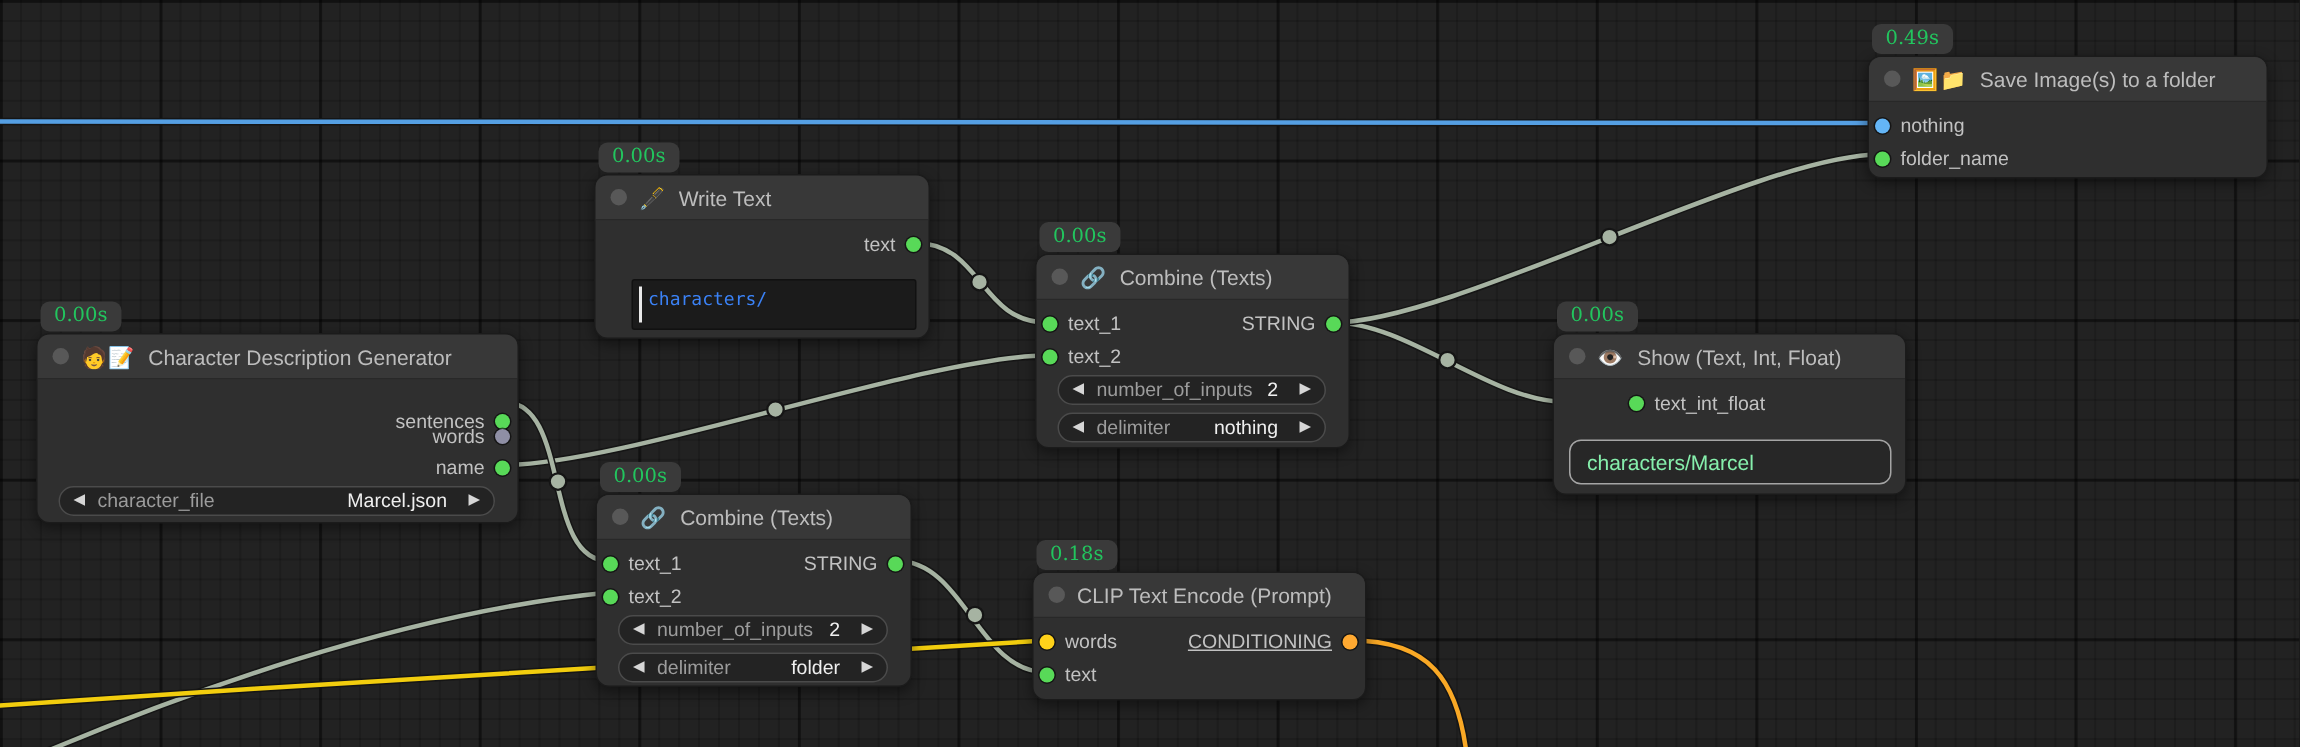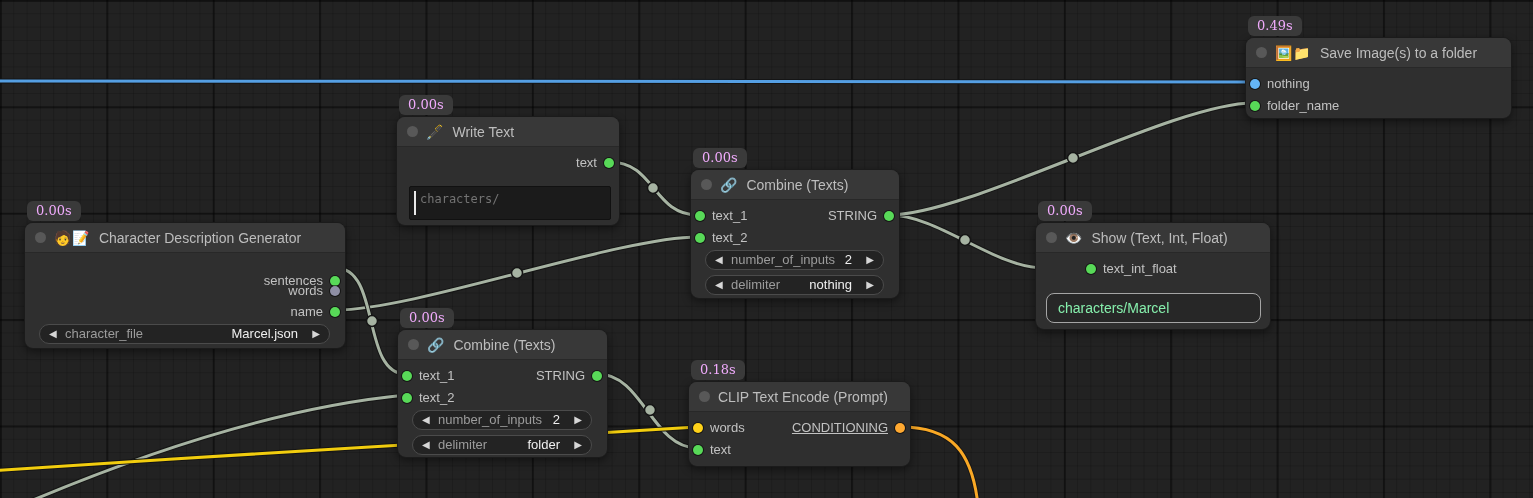--- a/index.html
+++ b/index.html
@@ -21,21 +21,21 @@
   }
   .titlebar{
     position:absolute;left:0;top:0;right:0;height:30px;background:#383838;
     border-radius:8px 8px 0 0;display:flex;align-items:center;gap:8px;
     padding:0 10px;border-bottom:1px solid rgba(0,0,0,.28);box-sizing:border-box;
   }
   .collapse-dot{width:11px;height:11px;border-radius:50%;background:#585858;flex:0 0 auto;}
   .node-icon{font-size:14px;line-height:1;letter-spacing:1px;}
   .node-title{color:#bdbdbd;font-size:14px;white-space:nowrap;text-align:right;}
   .badge{
-    position:absolute;top:-22px;left:2px;background:#3a3a3a;color:#f0abfc;
+    position:absolute;top:-22px;left:2px;background:#3a3a3a;color:#22c55e;
     font:13px "DejaVu Serif",serif;padding:2px 9px 3px;border-radius:6px;line-height:15px;
   }
   .slot{position:absolute;height:20px;line-height:20px;font-size:13px;color:#c2c2c2;}
   .slot.in{left:0;}
   .slot.out{right:0;text-align:right;}
   .slot-dot{
     position:absolute;top:5px;width:10px;height:10px;border-radius:50%;
     box-shadow:0 0 0 1px rgba(0,0,0,.55);
   }
   .slot.in  .slot-dot{left:4px;}
@@ -46,22 +46,22 @@
     position:absolute;left:14px;right:15px;height:20px;background:#232323;
     border:1px solid #4b4b4b;border-radius:11px;box-sizing:border-box;
     font-size:13px;line-height:18px;color:#9c9c9c;
   }
   .w-arrow{position:absolute;top:0;color:#d6d6d6;font-size:10px;cursor:pointer;}
   .w-arrow.left{left:9px;}
   .w-arrow.right{right:9px;}
   .w-label{position:absolute;left:25px;white-space:nowrap;}
   .w-value{position:absolute;right:31px;color:#efefef;white-space:nowrap;}
   .textbox{
-    position:absolute;left:12px;right:8px;background:#1b1b1b;border:1px solid #111;
-    border-radius:2px;color:#737373;font:12px "DejaVu Sans Mono",monospace;
+    position:absolute;left:24px;right:8px;background:#1b1b1b;border:1px solid #111;
+    border-radius:2px;color:#3b82f6;font:12px "DejaVu Sans Mono",monospace;
     padding:5px 6px 0 10px;box-sizing:border-box;
   }
   .textbox .caret{position:absolute;left:4px;top:4px;bottom:4px;width:2px;background:#e9e9e9;}
   .displaybox{
     position:absolute;left:10px;right:9px;background:#272727;border:1px solid #a5a5a5;
     border-radius:8px;color:#86efac;font-size:14px;display:flex;align-items:center;
     padding:0 11px;box-sizing:border-box;white-space:nowrap;overflow:hidden;
   }
 </style>
 </head>

